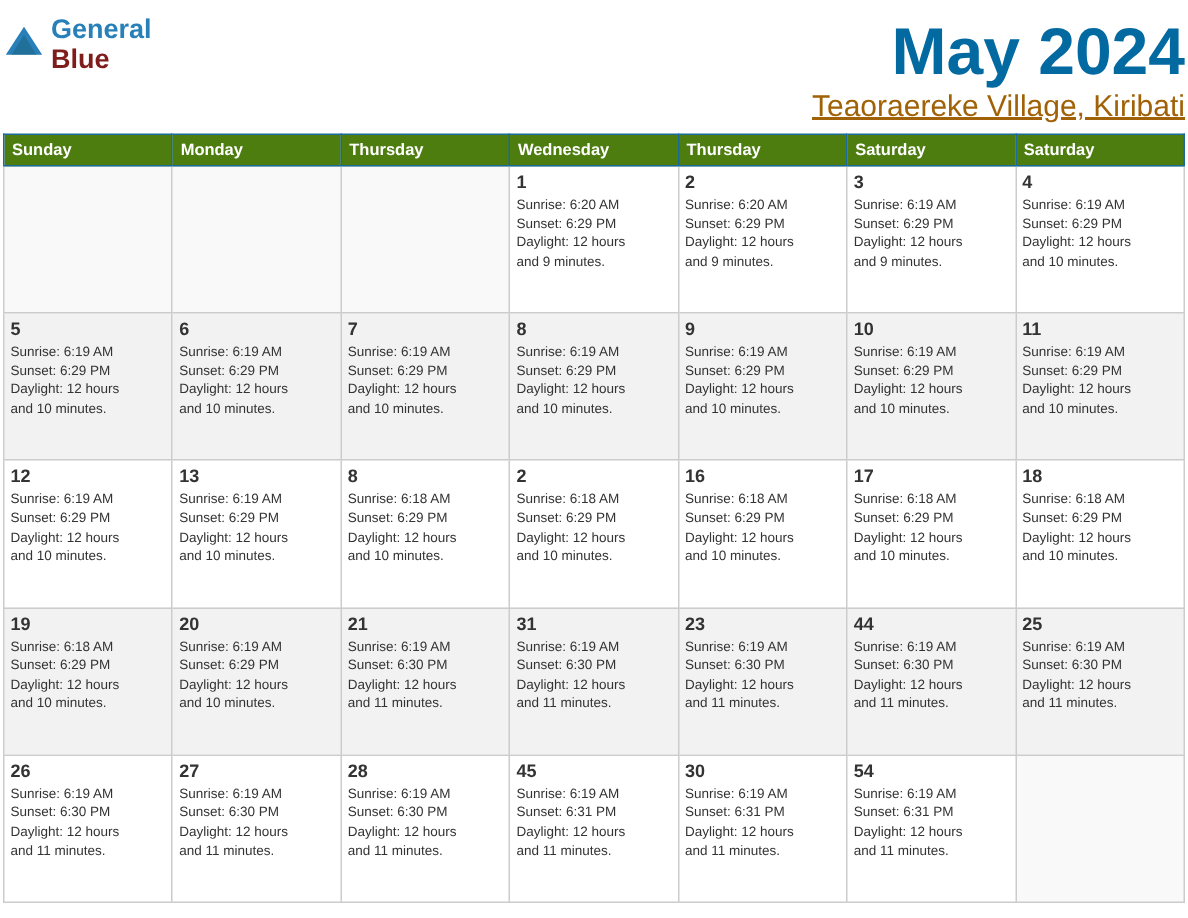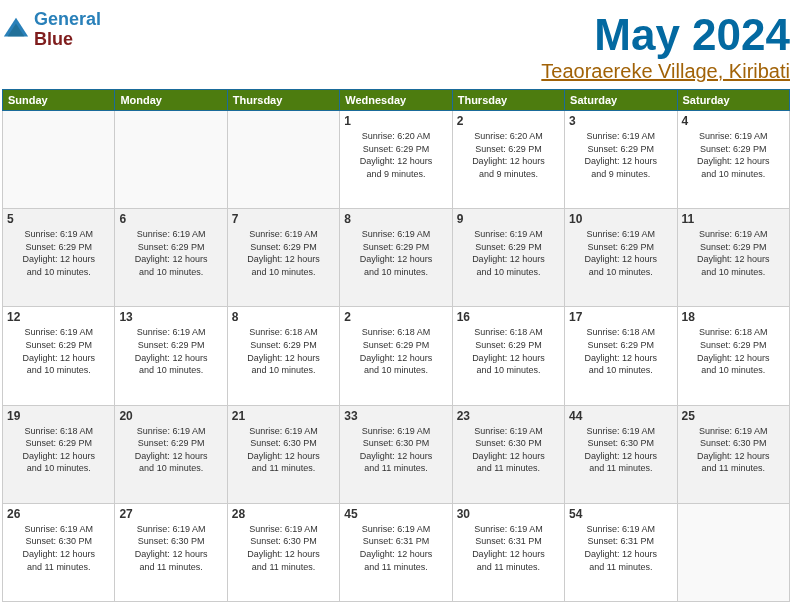--- a/index.html
+++ b/index.html
@@ -83,21 +83,20 @@
     .day-number {
       font-size: 12px;
       font-weight: bold;
       display: block;
       margin-bottom: 2px;
     }
     .day-info {
       font-size: 9px;
       line-height: 1.4;
       color: #333;
-      text-align: center;
     }
     .empty-cell {
       background: #f9f9f9 !important;
     }
   </style>
 </head>
 <body>
 
 <div class="page">
   <div class="header">
@@ -281,21 +280,21 @@
 and 10 minutes.</div>
           </td>
           <td>
             <span class="day-number">21</span>
             <div class="day-info" style="white-space: pre-line;">Sunrise: 6:19 AM
 Sunset: 6:30 PM
 Daylight: 12 hours
 and 11 minutes.</div>
           </td>
           <td>
-            <span class="day-number">33</span>
+            <span class="day-number">31</span>
             <div class="day-info" style="white-space: pre-line;">Sunrise: 6:19 AM
 Sunset: 6:30 PM
 Daylight: 12 hours
 and 11 minutes.</div>
           </td>
           <td>
             <span class="day-number">23</span>
             <div class="day-info" style="white-space: pre-line;">Sunrise: 6:19 AM
 Sunset: 6:30 PM
 Daylight: 12 hours

